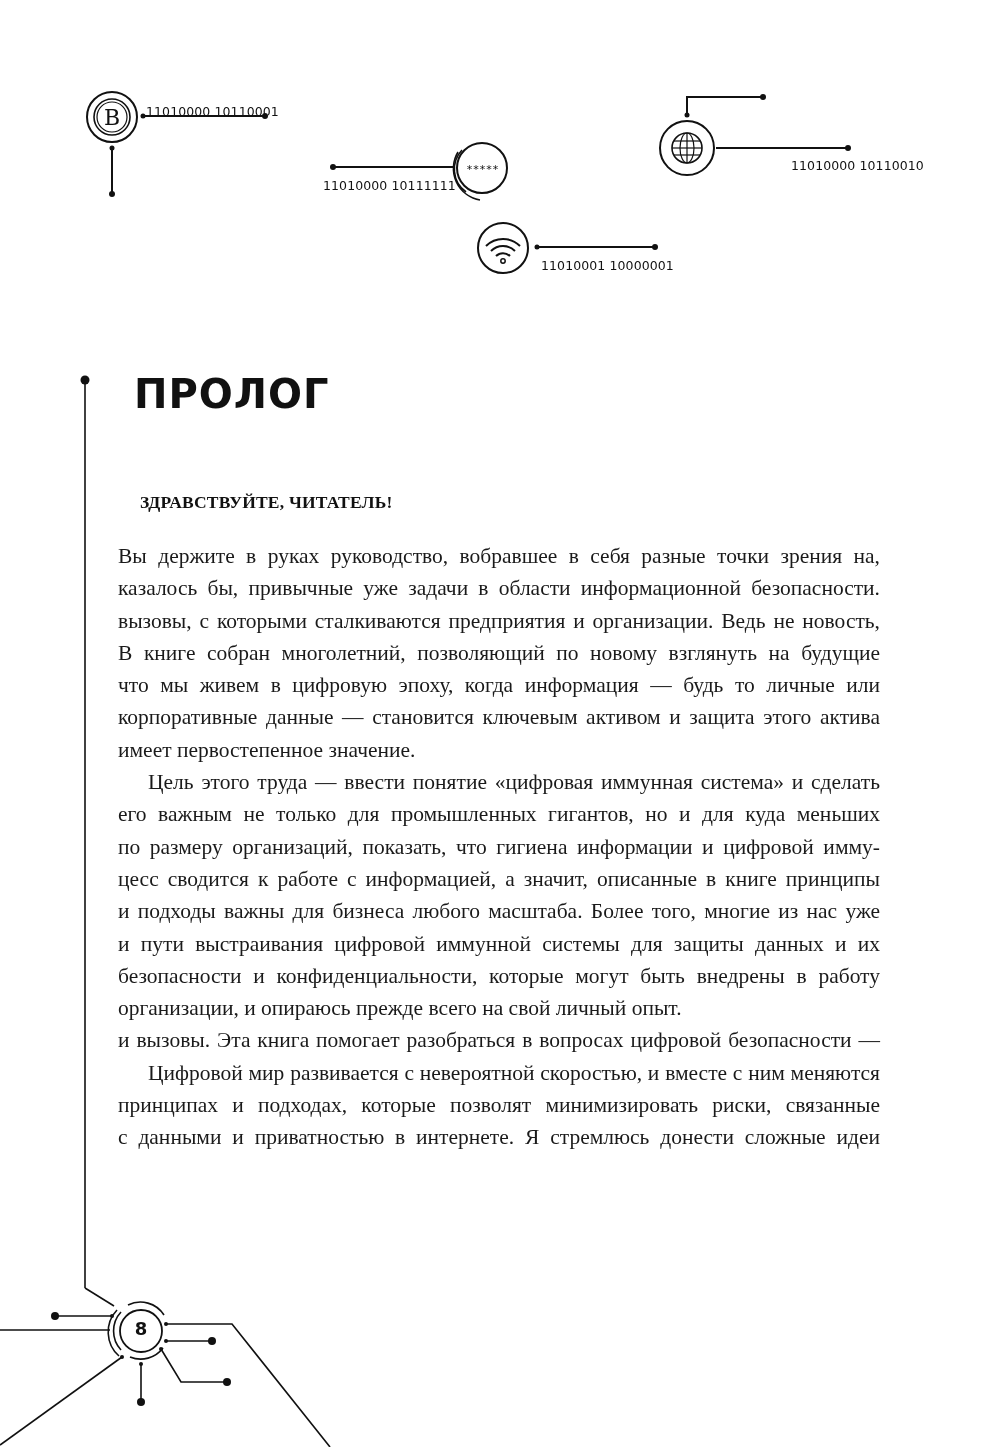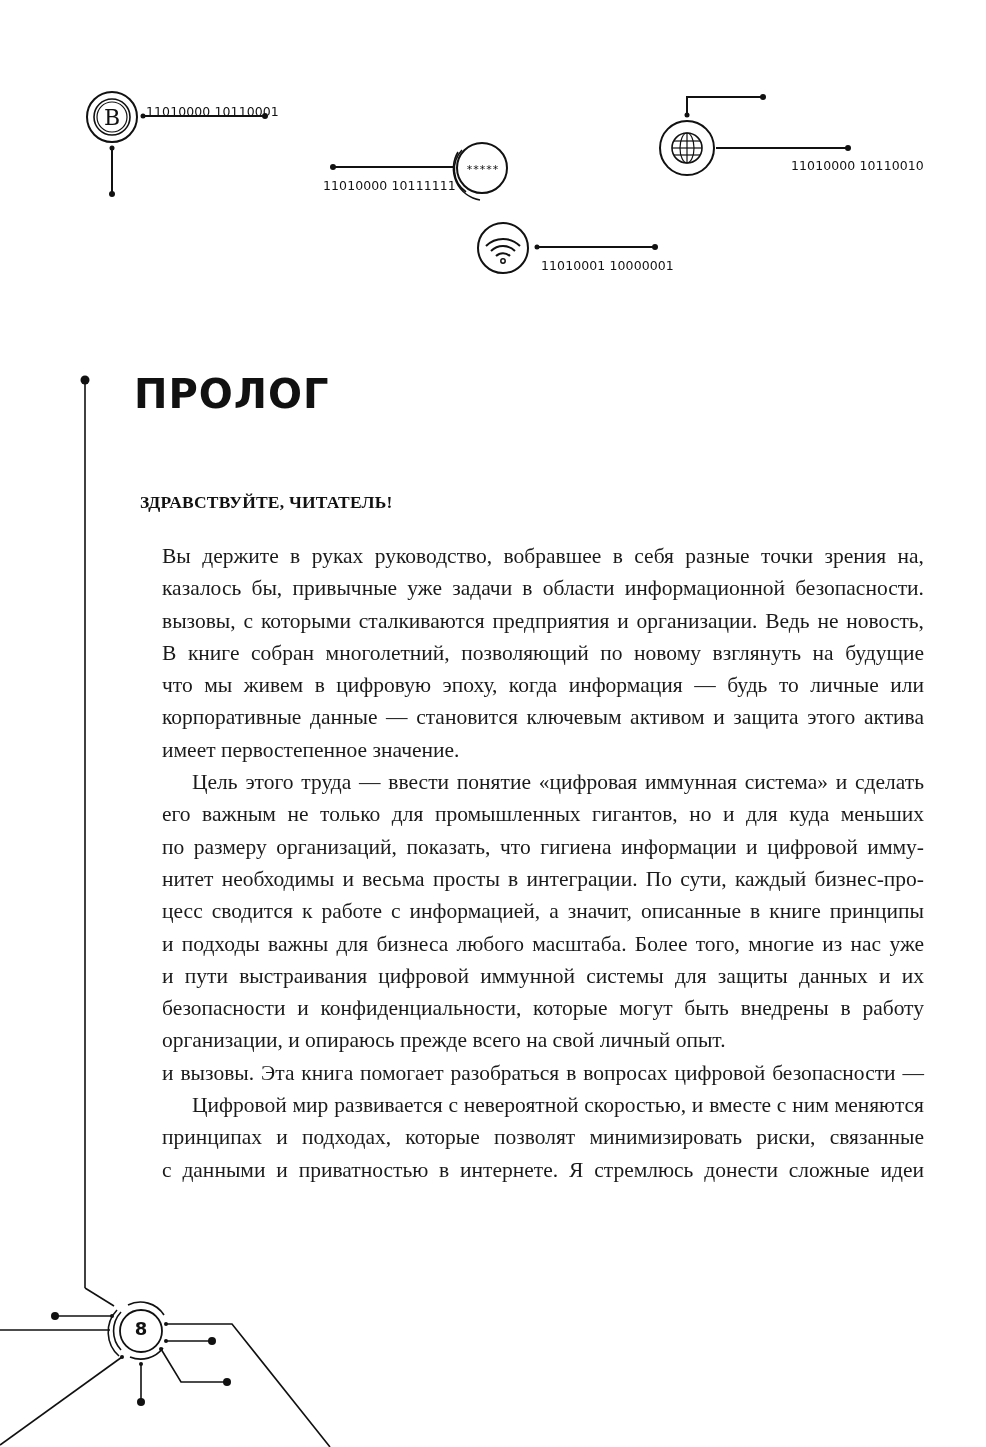--- a/index.html
+++ b/index.html
@@ -1,21 +1,21 @@
 <!DOCTYPE html>
 <html><head>
 <meta charset="utf-8">
 <style>
   html, body { margin: 0; padding: 0; background: #ffffff; }
   body { width: 986px; height: 1447px; position: relative; overflow: hidden; color: #1a1a1a; }
   .deco { position: absolute; left: 0; top: 0; width: 986px; height: 1447px; pointer-events: none; }
   .bin { position: absolute; font-family: "DejaVu Sans", sans-serif; font-size: 12.5px; color: #111; letter-spacing: 0.1px; white-space: nowrap; }
   .title { position: absolute; left: 118px; top: 355px; margin: 16px; font-family: "DejaVu Sans", sans-serif; font-weight: bold; font-size: 40px; letter-spacing: 1px; color: #111; }
   .subtitle { position: absolute; left: 132px; top: 484px; margin: 8px; font-family: Liberation Serif, serif; font-weight: bold; font-size: 17.5px; color: #111; letter-spacing: 0.2px; }
-  .body-text { position: absolute; left: 118px; top: 540px; width: 762px; font-family: "Liberation Serif", serif; font-size: 21.5px; color: #1a1a1a; margin-left: 44px; }
+  .body-text { position: absolute; left: 118px; top: 540px; width: 762px; font-family: "Liberation Serif", serif; font-size: 21.5px; color: #1a1a1a; }
   .line { display: block; height: 32.3px; line-height: 32.3px; white-space: nowrap; text-align: justify; text-align-last: justify; }
   .line.last { text-align-last: left; }
   .line.indent { padding-left: 30px; }
   .page-num { position: absolute; left: 128px; top: 1318px; width: 26px; text-align: center; font-family: "DejaVu Sans", sans-serif; font-weight: bold; font-size: 18px; color: #111; }
 </style>
 </head>
 <body>
 
 <svg class="deco" viewBox="0 0 986 1447" xmlns="http://www.w3.org/2000/svg" fill="none" stroke="#111" stroke-width="2">
 
@@ -112,21 +112,20 @@
     <span class="line">вызовы, с которыми сталкиваются предприятия и организации. Ведь не новость,</span>
     <span class="line">В книге собран многолетний, позволяющий по новому взглянуть на будущие</span>
     <span class="line">что мы живем в цифровую эпоху, когда информация — будь то личные или</span>
     <span class="line">корпоративные данные — становится ключевым активом и защита этого актива</span>
     <span class="line last">имеет первостепенное значение.</span>
   </div>
   <div>
     <span class="line indent">Цель этого труда — ввести понятие «цифровая иммунная система» и сделать</span>
     <span class="line">его важным не только для промышленных гигантов, но и для куда меньших</span>
     <span class="line">по размеру организаций, показать, что гигиена информации и цифровой имму-</span>
-    <span class="line">нитет необходимы и весьма просты в интеграции. По сути, каждый бизнес-про-</span>
     <span class="line">цесс сводится к работе с информацией, а значит, описанные в книге принципы</span>
     <span class="line">и подходы важны для бизнеса любого масштаба. Более того, многие из нас уже</span>
   </div>
   <div>
     <span class="line">и пути выстраивания цифровой иммунной системы для защиты данных и их</span>
     <span class="line">безопасности и конфиденциальности, которые могут быть внедрены в работу</span>
     <span class="line last">организации, и опираюсь прежде всего на свой личный опыт.</span>
   </div>
   <div>
     <span class="line">и вызовы. Эта книга помогает разобраться в вопросах цифровой безопасности —</span>

